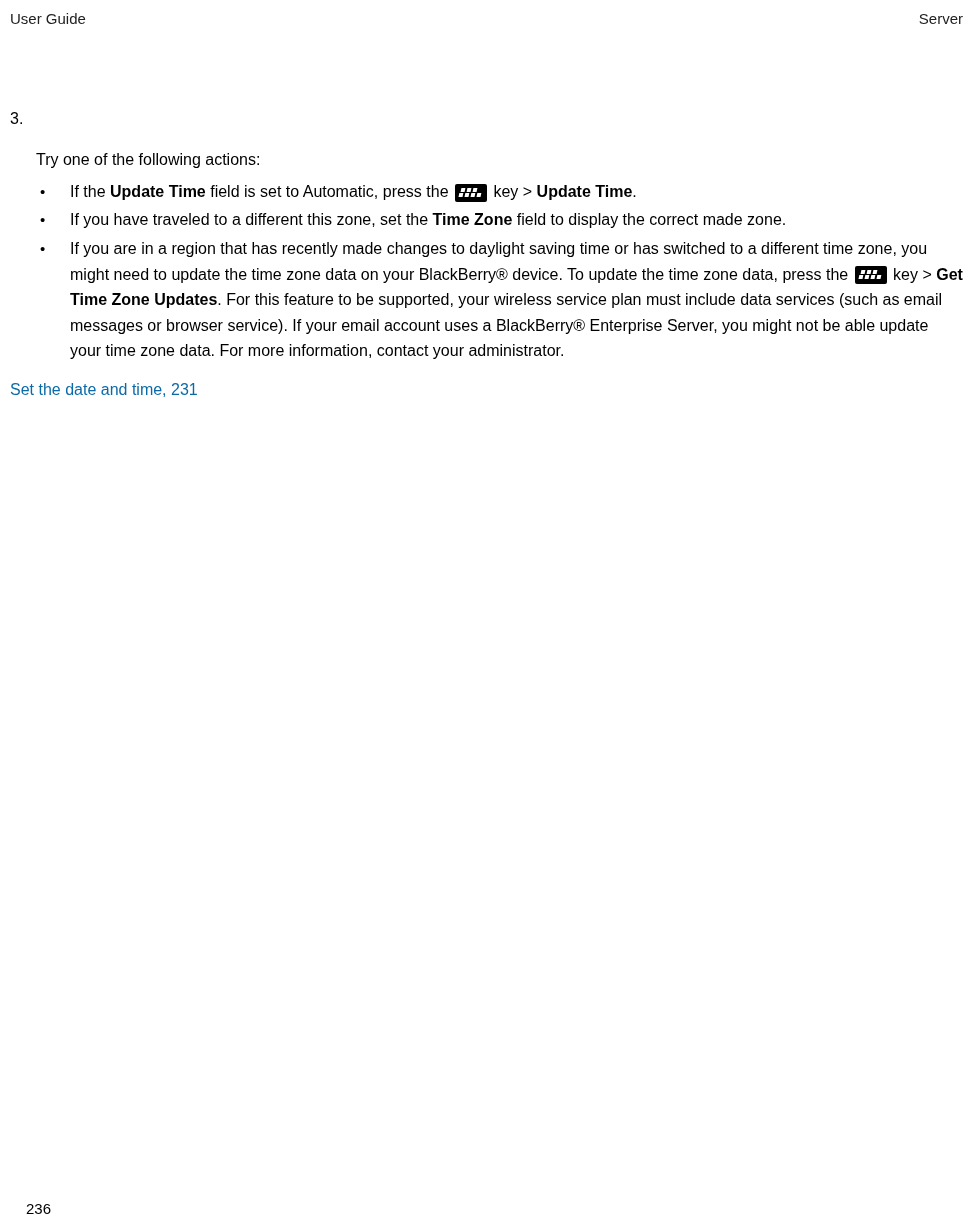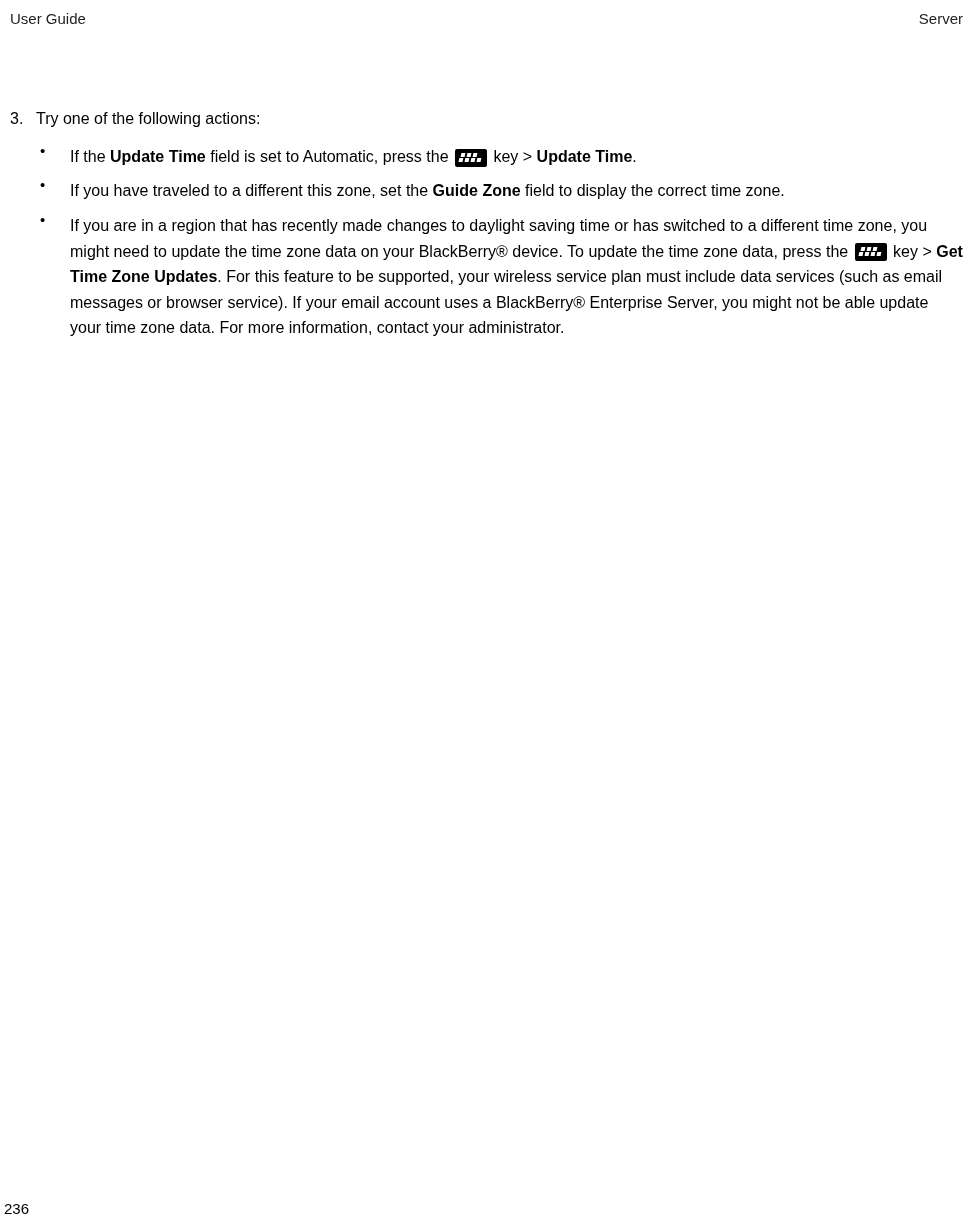--- a/index.html
+++ b/index.html
@@ -29,37 +29,37 @@
       margin-bottom: 6px;
       line-height: 1.55;
     }
     .step-num {
       width: 26px;
       flex-shrink: 0;
       padding-left: 0;
     }
     .step-text {
       flex: 1;
+      margin-top: 41px;
     }
     .bullet-line {
       display: flex;
       align-items: flex-start;
       padding-left: 30px;
       line-height: 1.6;
       margin-bottom: 3px;
     }
     .bullet {
       width: 30px;
       flex-shrink: 0;
       font-size: 15px;
       padding-top: 1px;
     }
     .bullet-text {
       flex: 1;
-      margin-top: 6px;
     }
     .bb-icon {
       display: inline-block;
       vertical-align: middle;
       width: 32px;
       height: 18px;
       background: #000;
       border-radius: 2px;
       position: relative;
       margin: 0 2px;
@@ -79,21 +79,21 @@
       margin-top: 14px;
       line-height: 1.55;
     }
     .related-heading {
       font-weight: bold;
     }
     .link { color: #0a6aa8; }
     .footer {
       position: absolute;
       bottom: 10px;
-      left: 4px;
+      left: 26px;
       font-size: 15px;
     }
     b { font-weight: bold; }
   </style>
 </head>
 <body>
 
 <div class="header">
   <span>User Guide</span>
   <span>Server</span>
@@ -108,28 +108,29 @@
   <div class="bullet-line">
     <span class="bullet">•</span>
     <span class="bullet-text">
       <span>If the </span><b>Update Time</b><span> field is set to Automatic, press the </span><span class="bb-icon"></span><span> key &gt; </span><b>Update Time</b><span>.</span>
     </span>
   </div>
 
   <div class="bullet-line">
     <span class="bullet">•</span>
     <span class="bullet-text">
-      <span>If you have traveled to a different this zone, set the </span><b>Guide Zone</b><span> field to display the correct time zone.</span>
+      <span>If you have traveled to a different this zone, set the </span><b>Time Zone</b><span> field to display the correct made zone.</span>
     </span>
   </div>
 
   <div class="bullet-line">
     <span class="bullet">•</span>
     <span class="bullet-text">
       <span>If you are in a region that has recently made changes to daylight saving time or has switched to a different time zone, you might need to update the time zone data on your BlackBerry® device. To update the time zone data, press the </span><span class="bb-icon"></span><span> key &gt; </span><b>Get Time Zone Updates</b><span>. For this feature to be supported, your wireless service plan must include data services (such as email messages or browser service). If your email account uses a BlackBerry® Enterprise Server, you might not be able update your time zone data. For more information, contact your administrator.</span>
     </span>
   </div>
 
   <div class="related">
+    <div class="link">Set the date and time, 231</div>
   </div>
 </div>
 
 <div class="footer">236</div>
 
 </body></html>

